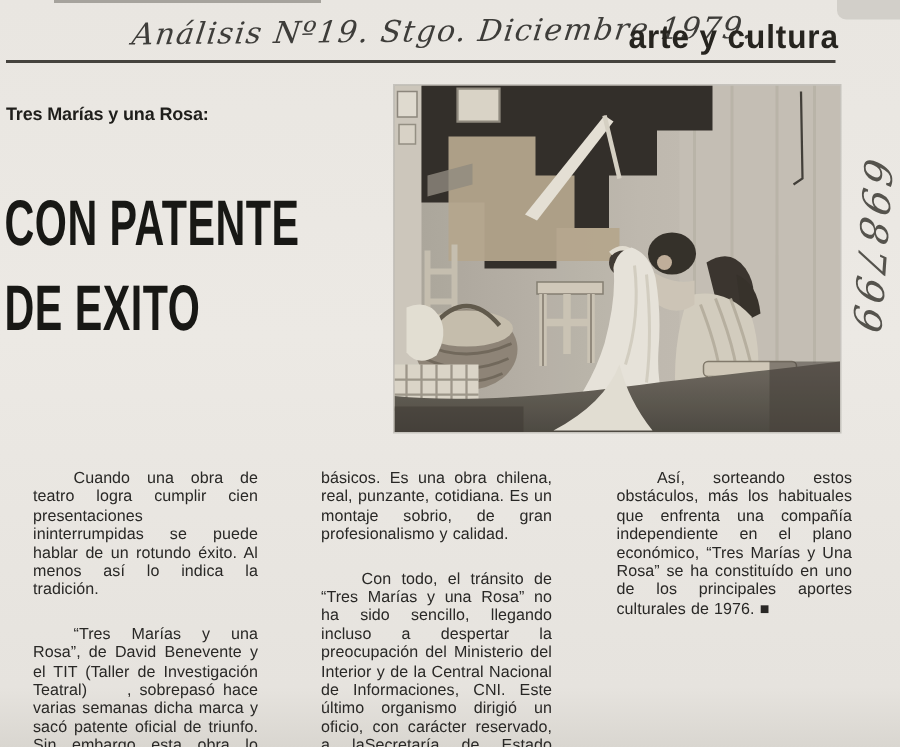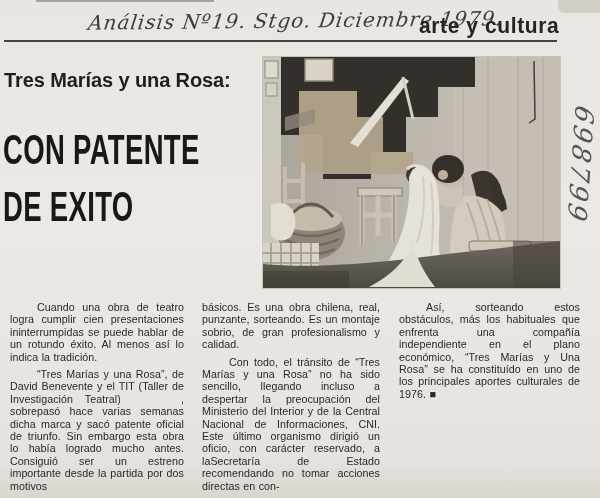--- a/index.html
+++ b/index.html
@@ -14,41 +14,41 @@
     position:absolute;left:88px;top:9px;width:320px;height:32px;
     font-family:"DejaVu Serif",serif;font-style:italic;font-size:20px;letter-spacing:1px;
     color:#3e3d3a;transform:skewX(-8deg) rotate(-.6deg);white-space:nowrap;
   }
   .section-header{
     position:absolute;left:419px;top:13px;font-weight:bold;font-size:21px;
     letter-spacing:.6px;color:#26241f;transform:scaleY(1.05);transform-origin:0 0;white-space:nowrap;
   }
   .rule{position:absolute;left:4px;top:40px;width:553px;height:2px;background:#45433e;}
   .kicker{
-    position:absolute;left:4px;top:69px;font-weight:bold;font-size:20px;
+    position:absolute;left:4px;top:69px;font-weight:bold;font-size:12px;
     letter-spacing:-.1px;color:#1f1e1b;white-space:nowrap;
   }
   .headline{position:absolute;left:3px;top:121px;line-height:57px;font-weight:bold;
     font-size:43px;color:#181815;transform:scaleX(.64);transform-origin:0 0;
     letter-spacing:.5px;white-space:nowrap;}
   .photo{
     position:absolute;left:263px;top:57px;width:297px;height:231px;
     box-shadow:0 0 0 1px rgba(90,86,78,.25);
   }
   .photo svg{display:block;width:100%;height:100%;}
   .archive-number{
     position:absolute;left:508px;top:150px;width:145px;height:30px;text-align:center;
     font-family:"DejaVu Serif",serif;font-style:italic;font-size:26px;letter-spacing:3px;
     color:#55534d;transform:rotate(94deg) skewX(-10deg);white-space:nowrap;
   }
   .col{
     position:absolute;top:296px;font-size:10.7px;line-height:12.4px;text-align:justify;
     color:#292826;letter-spacing:.05px;word-spacing:.4px;
   }
-  .col p{margin:5px;}
+  .col p{margin:17px;}
   .col p.indent{text-indent:27px;}
   .col-1{left:5px;width:184px;}
   .col-2{left:197px;width:188px;}
   .col-3{left:394px;width:191px;}
 </style>
 </head>
 <body>
 
 <div class="page">
 
@@ -147,21 +147,21 @@
   </div>
 
   <div class="archive-number">698799</div>
 
   <div class="col col-1">
     <p class="indent">Cuando una obra de teatro logra cumplir cien presentaciones ininterrumpidas se puede hablar de un rotundo éxito. Al menos así lo indica la tradición.</p>
     <p class="indent">“Tres Marías y una Rosa”, de David Benevente y el TIT (Taller de Investigación Teatral)&nbsp;&nbsp;&nbsp;&nbsp;&nbsp;, sobrepasó hace varias semanas dicha marca y sacó patente oficial de triunfo. Sin embargo esta obra lo había logrado mucho antes. Consiguió ser un estreno importante desde la partida por dos motivos</p>
   </div>
 
   <div class="col col-2">
-    <p>básicos. Es una obra chilena, real, punzante, sorteando. Es un montaje sobrio, de gran profesionalismo y calidad.</p>
+    <p>básicos. Es una obra chilena, real, punzante, cotidiana. Es un montaje sobrio, de gran profesionalismo y calidad.</p>
     <p class="indent">Con todo, el tránsito de “Tres Marías y una Rosa” no ha sido sencillo, llegando incluso a despertar la preocupación del Ministerio del Interior y de la Central Nacional de Informaciones, CNI. Este último organismo dirigió un oficio, con carácter reservado, a laSecretaría de Estado recomendando no tomar acciones directas en con-</p>
   </div>
 
   <div class="col col-3">
     <p class="indent">Así, sorteando estos obstáculos, más los habituales que enfrenta una compañía independiente en el plano económico, “Tres Marías y Una Rosa” se ha constituído en uno de los principales aportes culturales de 1976. ■</p>
   </div>
 
 </div>
 
 </body></html>

